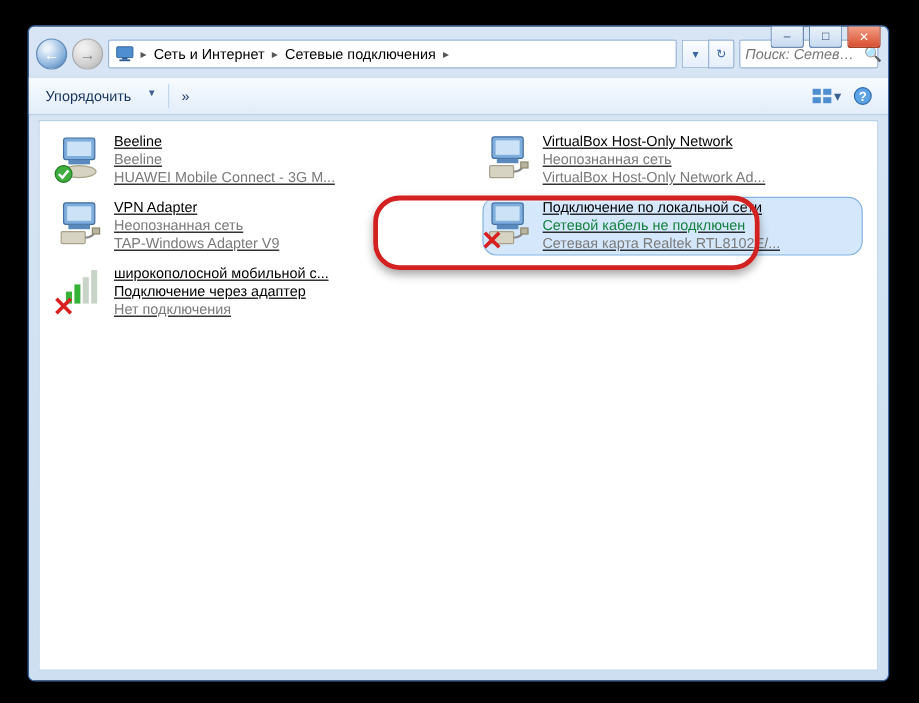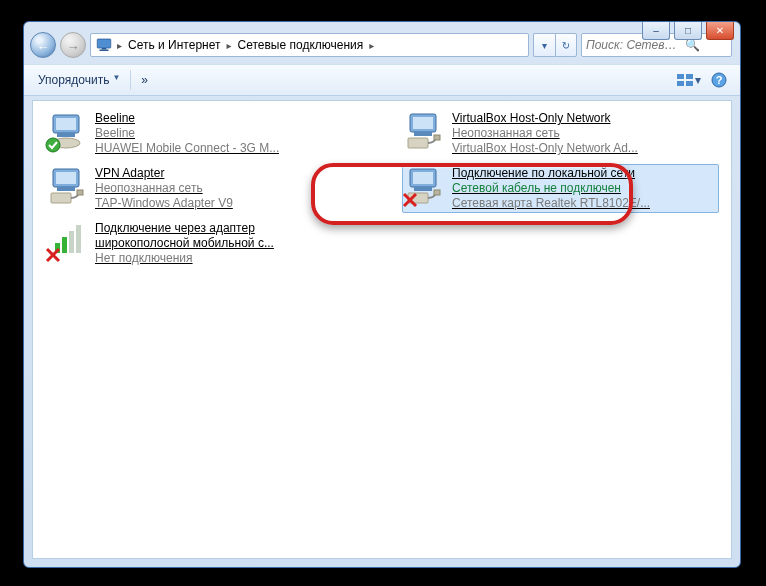--- a/index.html
+++ b/index.html
@@ -21,37 +21,37 @@
     border:1px solid #5c86b4; display:flex;align-items:center;justify-content:center;color:#fff;font-size:13px;cursor:pointer;}
   .navbtn.disabled{ background:radial-gradient(circle at 35% 30%,#f0f0f0 10%,#d0d0d0 60%,#aaa); color:#888; border-color:#aaa;}
   .addressbar{ flex:1; height:24px; background:#fff; border:1px solid #9cb7d6; border-radius:2px; display:flex;align-items:center;padding:0 4px;font-size:12px;}
   .addressbar .crumb{ padding:0 4px; color:#000; cursor:pointer;}
   .addressbar .arrow{ color:#555; font-size:10px; padding:0 2px;cursor:pointer;}
   .net-icon{width:18px;height:18px;margin-right:2px;display:inline-block;}
   .refgroup{display:flex;}
   .refbtn{width:22px;height:24px;background:linear-gradient(#fbfdff,#e4eefc);border:1px solid #9cb7d6;display:flex;align-items:center;justify-content:center;font-size:10px;color:#3966a0;cursor:pointer;}
   .refbtn:first-child{border-right:none;border-radius:2px 0 0 2px;}
   .refbtn:last-child{border-radius:0 2px 2px 0;}
-  .searchbox{width:151px;height:24px;background:#fff;border:1px solid #9cb7d6;border-radius:2px;display:flex;align-items:center;padding:0 4px;gap:4px;}
+  .searchbox{width:116px;height:24px;background:#fff;border:1px solid #9cb7d6;border-radius:2px;display:flex;align-items:center;padding:0 4px;gap:4px;}
   .searchbox input{border:none;outline:none;width:95px;font-size:12px;font-style:italic;color:#888;}
   .toolbar{height:32px;background:linear-gradient(#f7fbff,#e2edf9);border-top:1px solid #cfe0f1;border-bottom:1px solid #b7cfe7;
     display:flex;align-items:center;padding:0 6px;font-size:12px;}
-  .tbitem{padding:4px 8px;color:#19345c;cursor:pointer;display:flex;align-items:flex-start;gap:3px;}
+  .tbitem{padding:4px 8px;color:#19345c;cursor:pointer;display:flex;align-items:flex-start;gap:13px;}
   .tbitem .drop{font-size:8px;color:#3b5f8e;}
   .tbsep{width:1px;height:20px;background:#c4d7ea;margin:0 2px;}
   .tbright{margin-left:auto;display:flex;align-items:center;}
   .iconbtn{width:30px;height:22px;border:1px solid transparent;display:flex;align-items:center;justify-content:center;cursor:pointer;color:#3b5f8e;}
   .content{position:absolute;left:8px;right:8px;top:78px;bottom:8px;background:#fff;border:1px solid #b7cfe7;overflow:hidden;}
   .items{display:grid;grid-template-columns:1fr 1fr;gap:6px 40px;padding:8px 12px;text-decoration:underline;}
   .nitem{display:flex;gap:8px;padding:2px;align-items:flex-start;}
   .nicon{width:40px;height:40px;flex-shrink:0;position:relative;}
   .ntxt{font-size:12px;line-height:15px;min-width:0;}
   .ntxt .line1{color:#000;white-space:nowrap;overflow:hidden;text-overflow:ellipsis;}
   .ntxt .line2,.ntxt .line3{color:#7a7a7a;white-space:nowrap;overflow:hidden;text-overflow:ellipsis;}
-  .nitem.selected{background:#d5e8fb;border:1px solid #84b3e2;border-radius:2px;padding:1px;}
+  .nitem.selected{background:#d5e8fb;border:1px solid #84b3e2;border-radius:12px;padding:1px;}
   .nitem.selected .line2{color:#15803d;}
   
   .ring{position:absolute;border:4px solid #d32020;border-radius:22px;pointer-events:none;
     box-shadow:0 4px 8px rgba(0,0,0,.35), inset 0 1px 2px rgba(255,255,255,.6);}
   
   .monitor{width:40px;height:40px;}
   .badge{position:absolute;left:-2px;bottom:-2px;width:16px;height:16px;}
 </style>
 </head>
 <body>
@@ -211,22 +211,22 @@
               <rect x="22" y="10" width="5" height="22" fill="#c8d4c8"></rect>
               <rect x="29" y="4" width="5" height="28" fill="#c8d4c8"></rect>
             </svg>
             <div class="badge">
               <svg viewBox="0 0 16 16">
                   <path d="M2 2 L14 14 M14 2 L2 14" stroke="#d82020" stroke-width="3"></path>
                 </svg>
             </div>
           </div>
           <div class="ntxt">
+            <div class="line1">широкополосной мобильной с...</div>
             <div class="line1">Подключение через адаптер</div>
-            <div class="line1">широкополосной мобильной с...</div>
             <div class="line3">Нет подключения</div>
           </div>
         </div>
 
       </div>
 
       <div class="ring" style="left:278px; top:62px; width:322px; height:62px;"></div>
     </div>
 
   </div>

